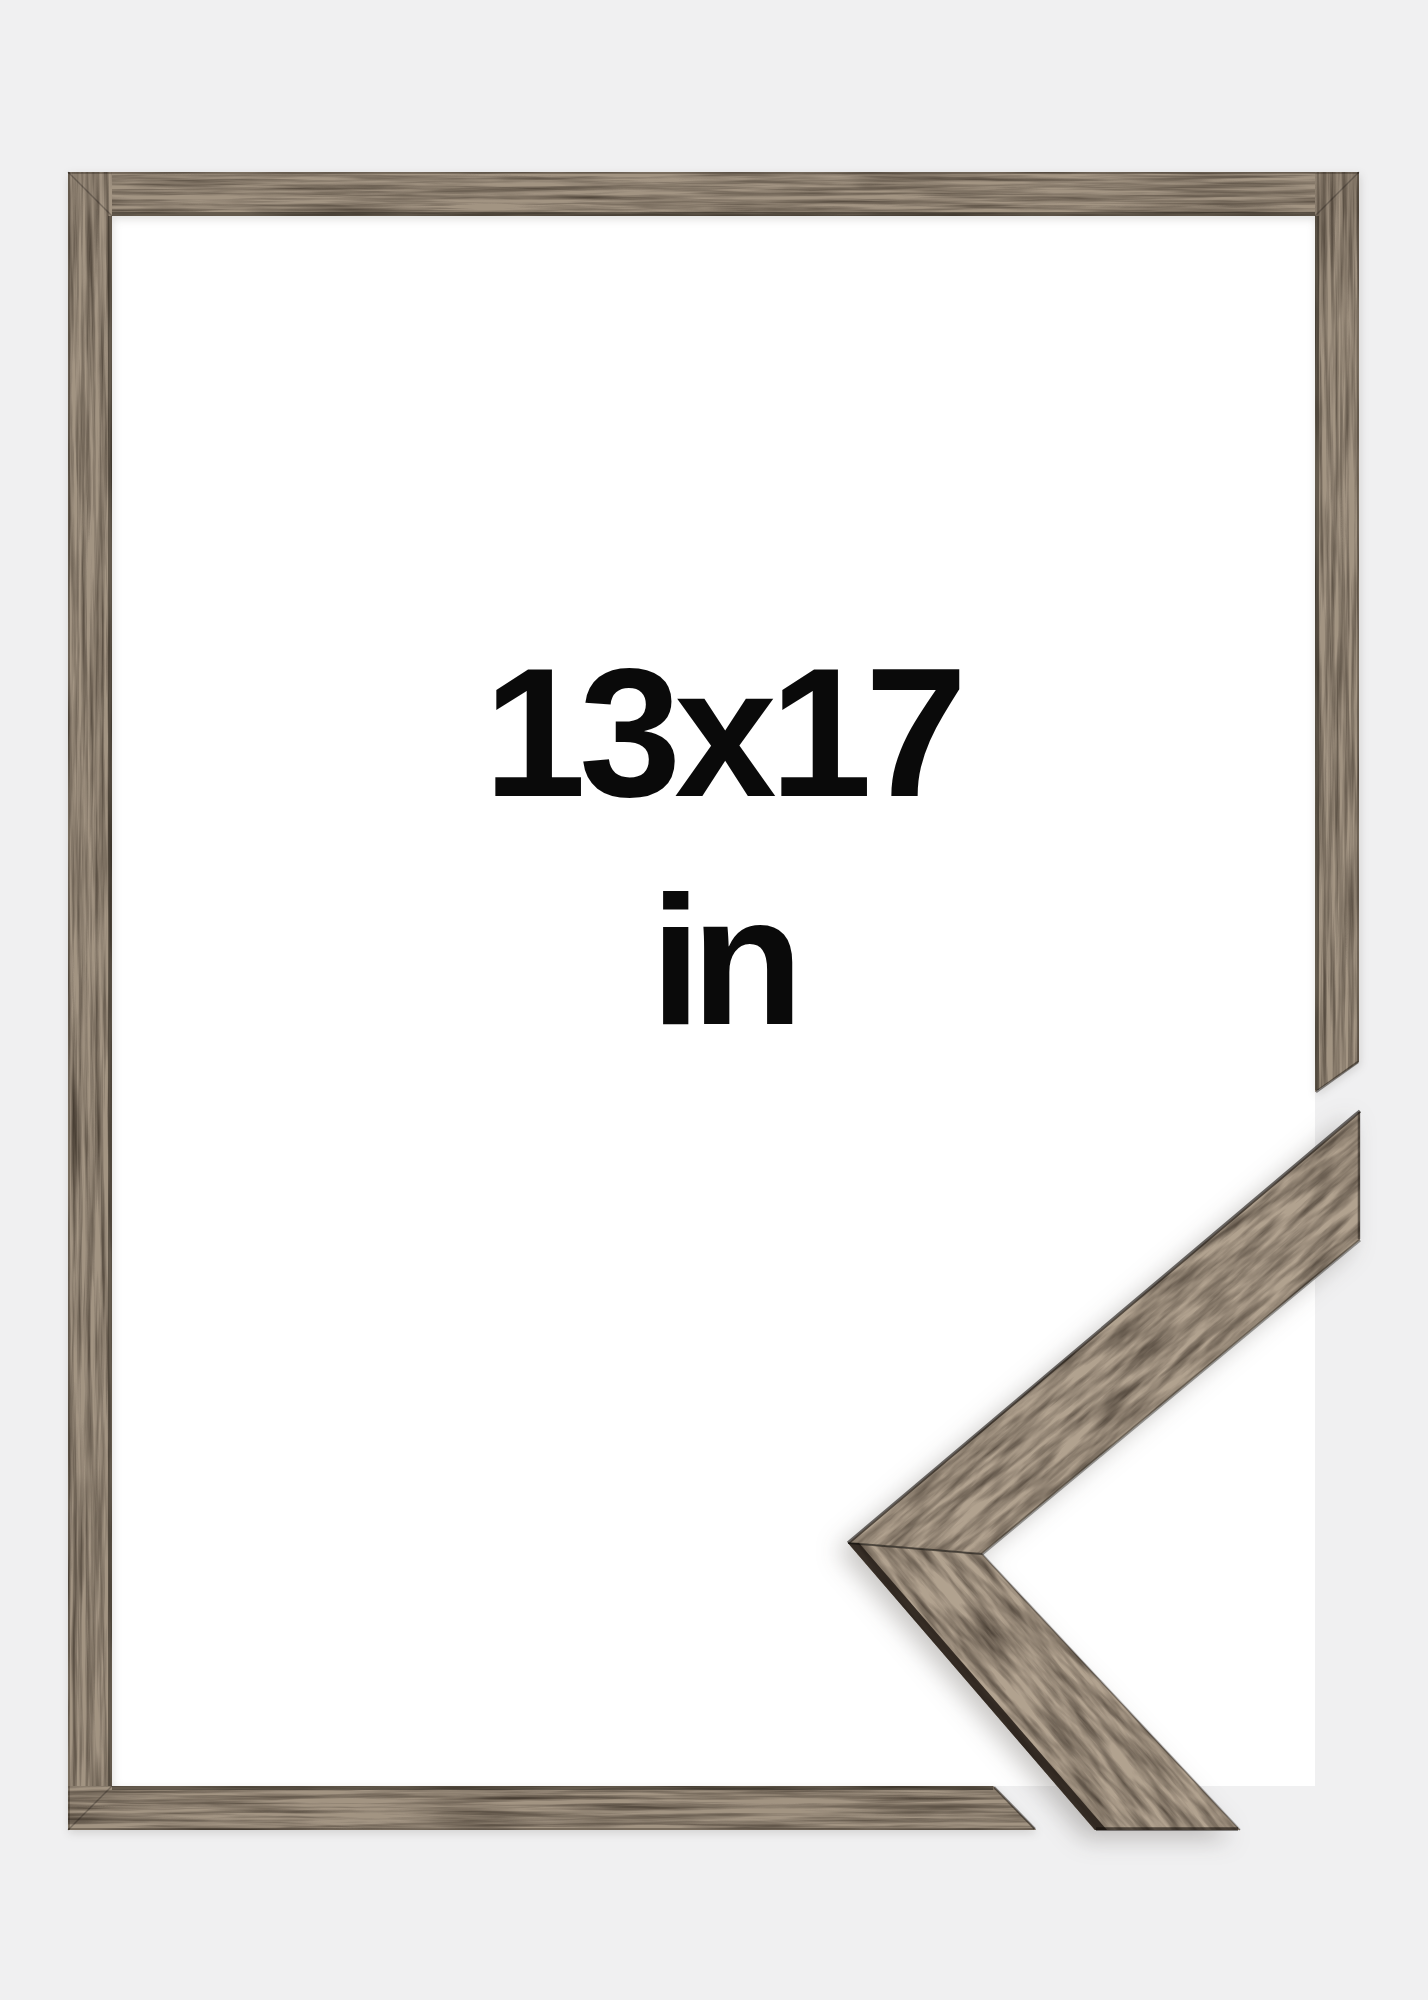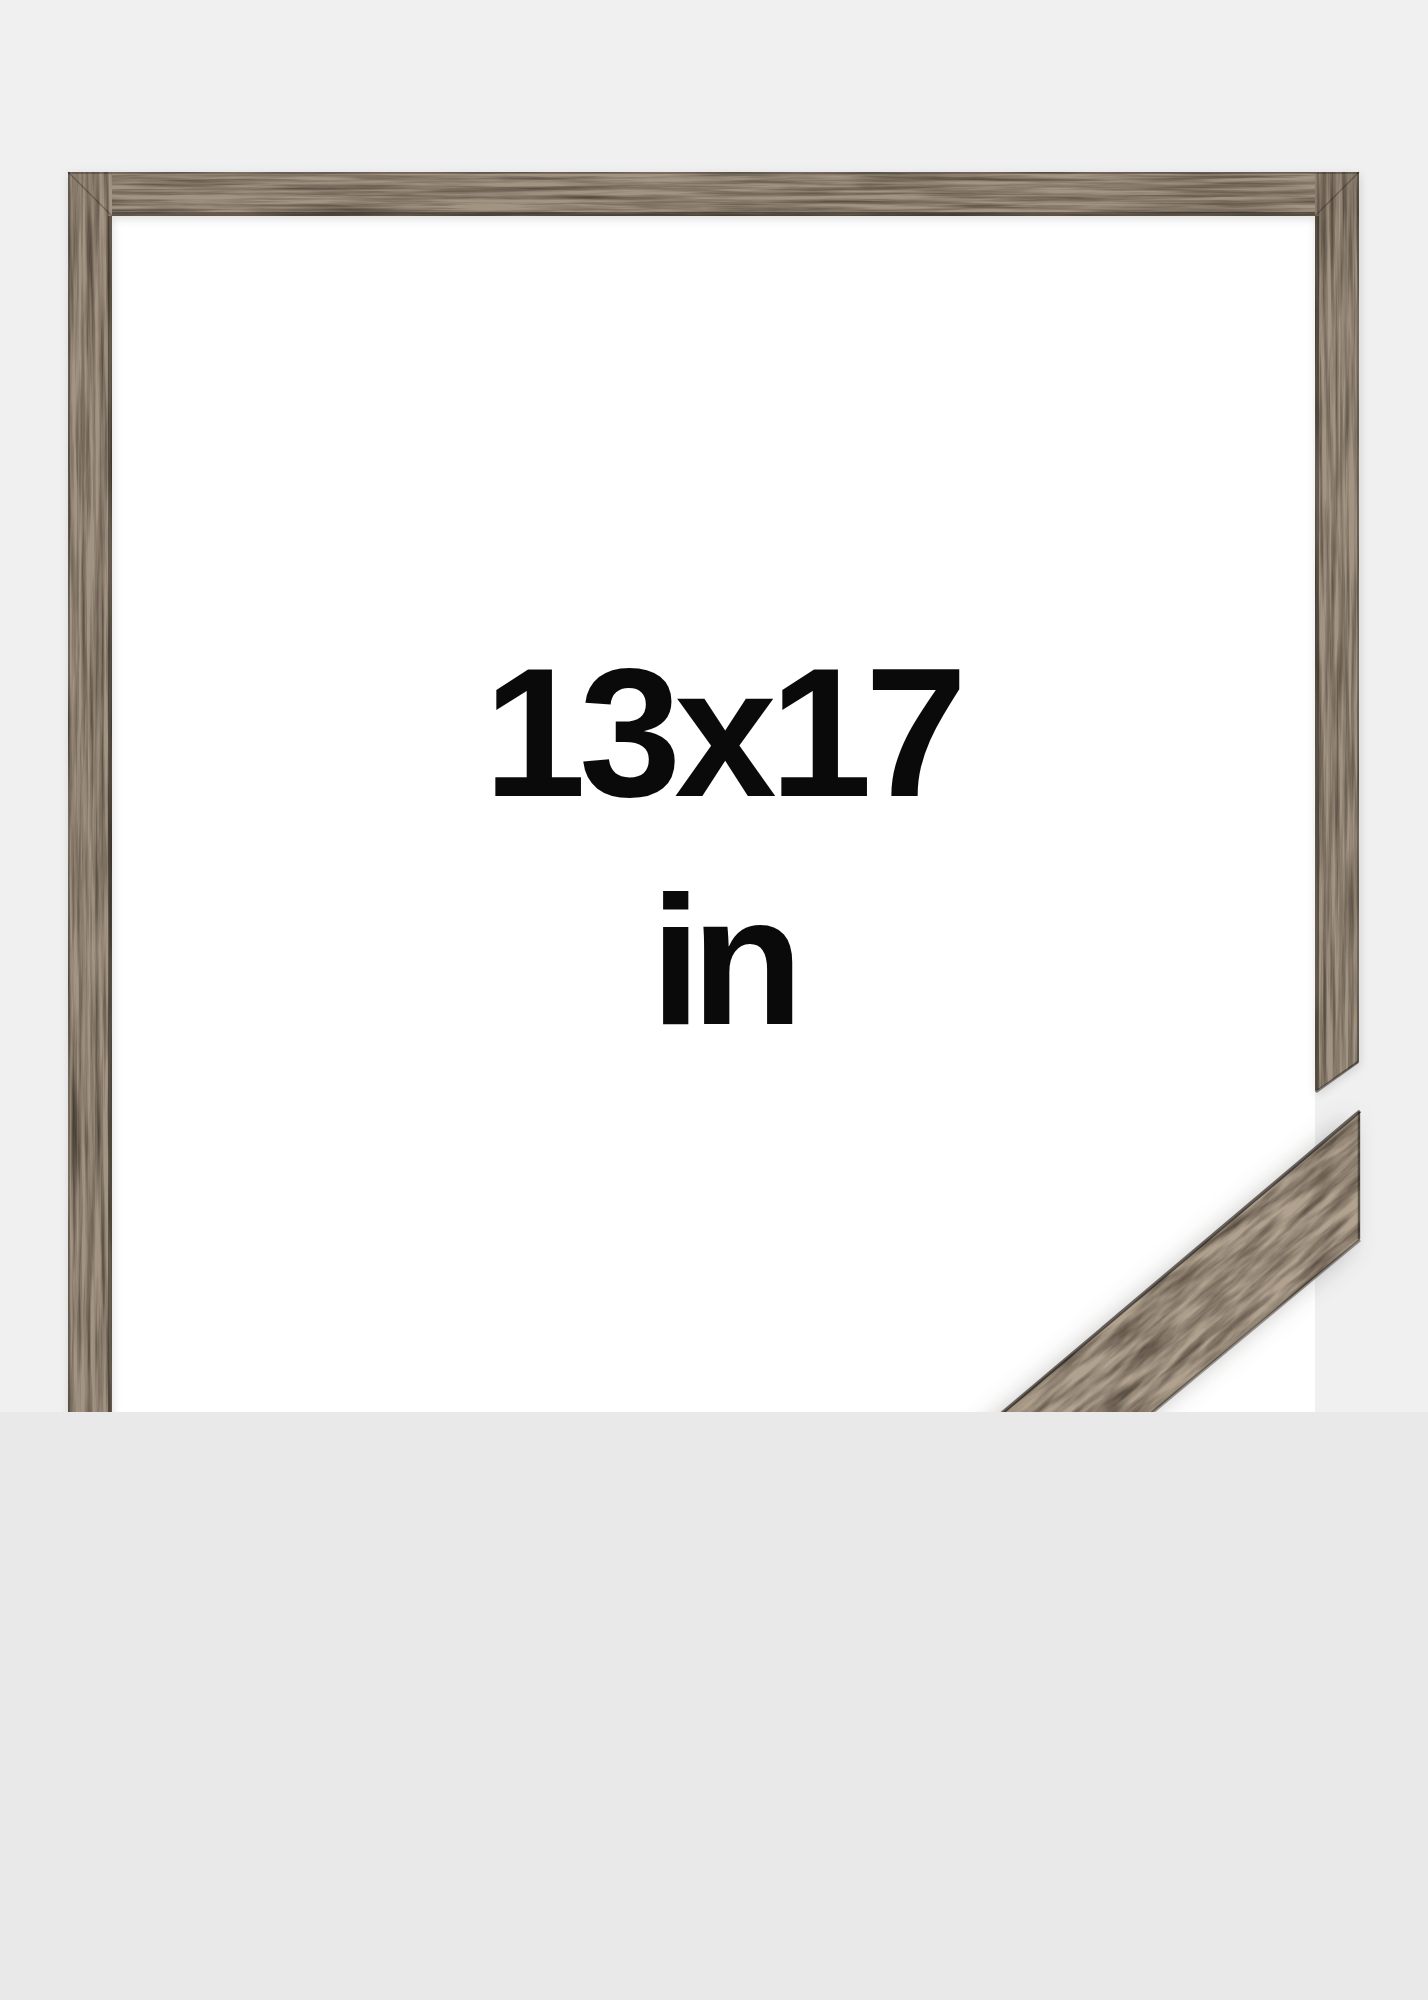--- a/index.html
+++ b/index.html
@@ -2,21 +2,21 @@
 <html><head>
 <meta charset="utf-8">
 <style>
   html,body{margin:0;padding:0;}
   body{
     width:1428px;height:2000px;
     background:#e9e9ea;
     font-family:"Liberation Sans", sans-serif;
   }
   #stage{
-    position:relative;width:1428px;height:1412px;overflow:hidden;
+    position:relative;width:1428px;height:2000px;overflow:hidden;
     background:#f0f0f1;
   }
   #scene-svg{position:absolute;left:0;top:0;width:1428px;height:2000px;}
   .frame-g{filter:drop-shadow(1px 3px 4px rgba(40,33,26,.15));}
   .chev-g{filter:drop-shadow(-10px 8px 12px rgba(45,38,30,.26));}
   #size-text{
     position:absolute;left:8px;top:618px;width:1428px;
     text-align:center;color:#0a0a0a;
     font-weight:700;
   }

